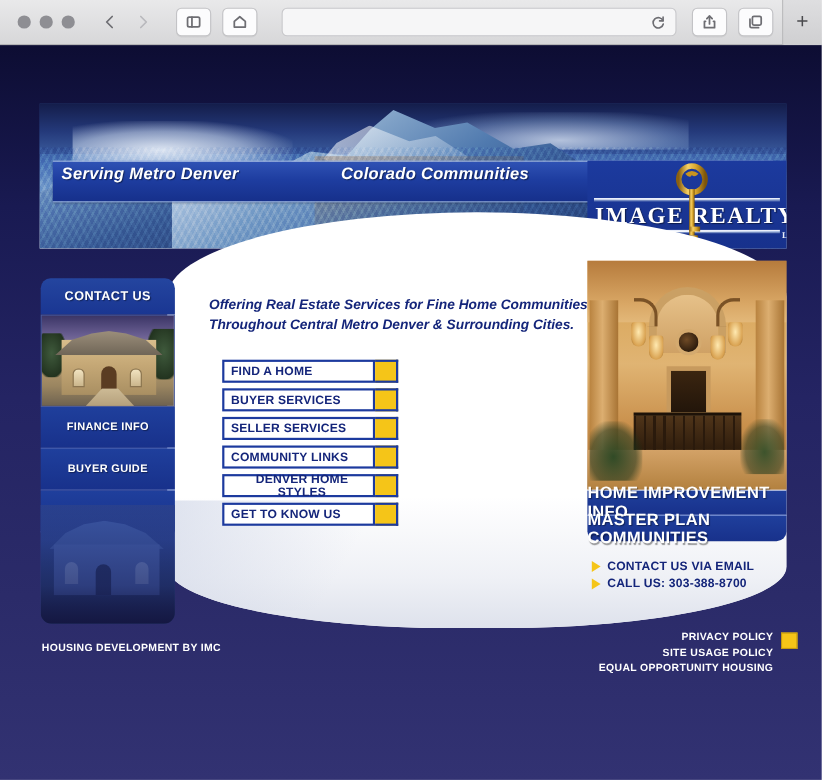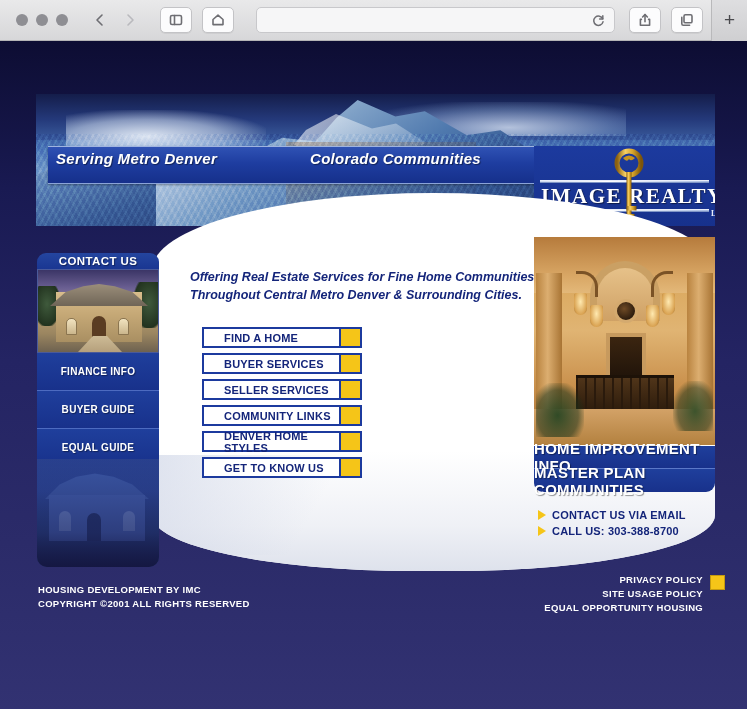--- a/index.html
+++ b/index.html
@@ -187,34 +187,35 @@
   
   .menu-list { position: absolute; left: 202px; top: 286px; }
   .menu-btn {
     display: flex; height: 21px; margin-bottom: 5px; width: 160px;
   }
   .menu-btn .label {
     flex: 1;
     border: 2px solid #1c3a9e;
     background: #ffffff;
     display: flex; align-items: center;
-    padding-left: 20px;
+    padding-left: 6px;
     font-size: 11px; font-weight: bold; color: #14257a;
     letter-spacing: 0.2px;
+    text-align: center;
   }
   .menu-btn .sq {
     width: 21px;
     border: 2px solid #1c3a9e; border-left: none;
     background: #f5c518;
   }
 
   
   .sidebar { position: absolute; left: 37px; top: 212px; width: 122px; }
   .sb-head {
-    height: 16px;
+    height: 33px;
     background: linear-gradient(180deg, #24459f 0%, #1a3692 100%);
     border-radius: 9px 9px 0 0;
     display: flex; align-items: center; justify-content: center;
     font-size: 11.5px; font-weight: bold; color: #ffffff; letter-spacing: 0.4px;
     text-shadow: 1px 1px 1px rgba(0,0,0,0.4);
   }
   .sb-photo {
     height: 84px;
     background: linear-gradient(180deg, #5a4a82 0%, #6b5a8e 12%, #8a7a60 30%, #b59a6e 55%, #9a8560 78%, #6e6250 100%);
     border: 1px solid #4a5a9a;
@@ -579,21 +580,20 @@
       <span>CONTACT US VIA EMAIL</span>
     </div>
     <div class="clink">
       <span class="tri"></span>
       <span>CALL US: 303-388-8700</span>
     </div>
   </div>
 
   <div class="footer-left">
     <div>HOUSING DEVELOPMENT BY IMC</div>
-    <div>COPYRIGHT ©2001 ALL RIGHTS RESERVED</div>
   </div>
 
   <div class="footer-right">
     <div>PRIVACY POLICY</div>
     <div>SITE USAGE POLICY</div>
     <div>EQUAL OPPORTUNITY HOUSING</div>
   </div>
   <div class="footer-sq"></div>
 
 </div>

